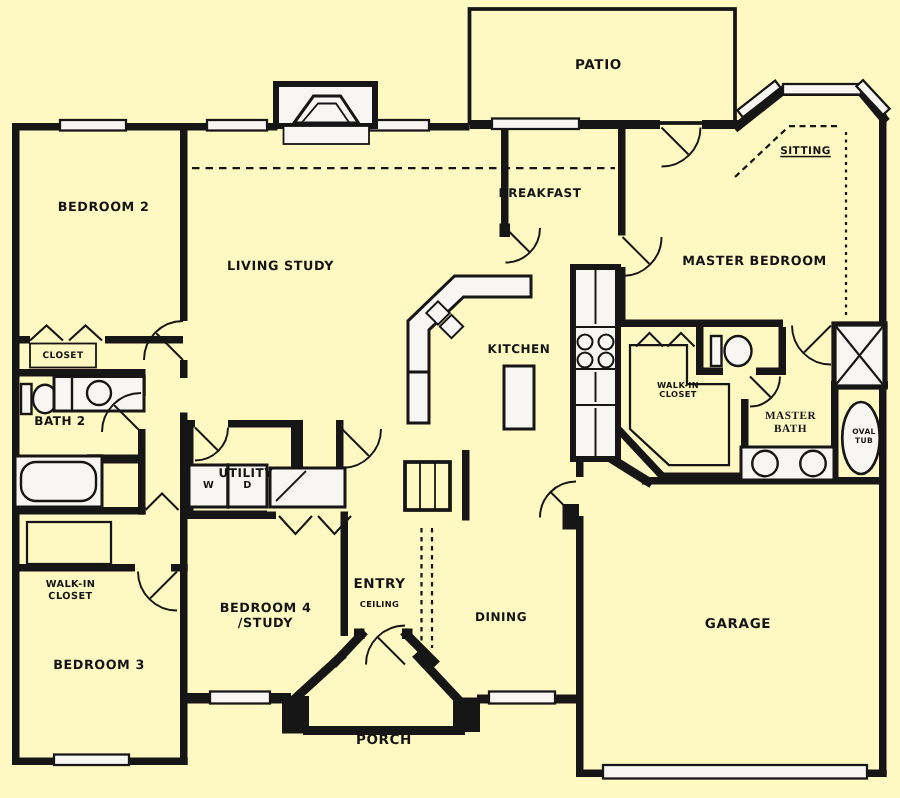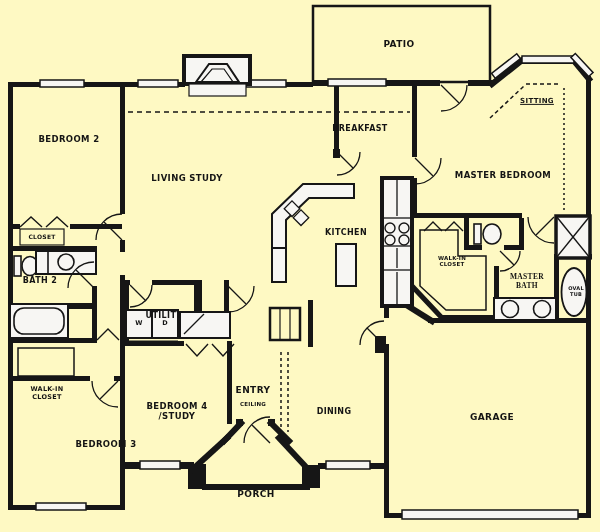--- a/index.html
+++ b/index.html
@@ -272,21 +272,21 @@
       <div class="room-label" style="left: 69px; top: 139px; font-size: 8.5px;">BEDROOM 2</div>
       <div class="room-label" style="left: 187px; top: 178px; font-size: 8.5px;">LIVING STUDY</div>
       <div class="room-label" style="left: 346px; top: 233px; font-size: 8px; text-align: right;">KITCHEN</div>
       <div class="room-label" style="left: 42px; top: 237px; font-size: 6px;">CLOSET</div>
       <div class="room-label" style="left: 40px; top: 281px; font-size: 8px;">BATH 2</div>
       <div class="room-label" style="left: 47px; top: 362px; font-size: 6.5px; margin-top: 32px;">WALK-IN
 CLOSET</div>
       <div class="room-label" style="left: 164px; top: 296px; font-size: 8px; margin-top: 20px;">UTILITY</div>
       <div class="room-label" style="left: 139px; top: 324px; font-size: 6.5px;">W</div>
       <div class="room-label" style="left: 165px; top: 324px; font-size: 6.5px;">D</div>
-      <div class="room-label" style="left: 66px; top: 444px; font-size: 8.5px; margin-left: 40px;">BEDROOM 3</div>
+      <div class="room-label" style="left: 66px; top: 444px; font-size: 8.5px;">BEDROOM 3</div>
       <div class="room-label" style="left: 177px; top: 411px; font-size: 8.5px;">BEDROOM 4
 /STUDY</div>
       <div class="room-label" style="left: 253px; top: 390px; font-size: 9px;">ENTRY</div>
       <div class="room-label" style="left: 253px; top: 404px; font-size: 5.5px;">CEILING</div>
       <div class="room-label" style="left: 334px; top: 412px; font-size: 8px;">DINING</div>
       <div class="room-label" style="left: 256px; top: 494px; font-size: 9px;">PORCH</div>
       <div class="room-label" style="left: 492px; top: 417px; font-size: 9px;">GARAGE</div>
       <div class="room-label" style="left: 452px; top: 261px; font-size: 5.5px;">WALK-IN
 CLOSET</div>
       <div class="room-label" style="left: 527px; top: 282px; font-size: 7.5px; font-family: Liberation Serif, serif;">MASTER

